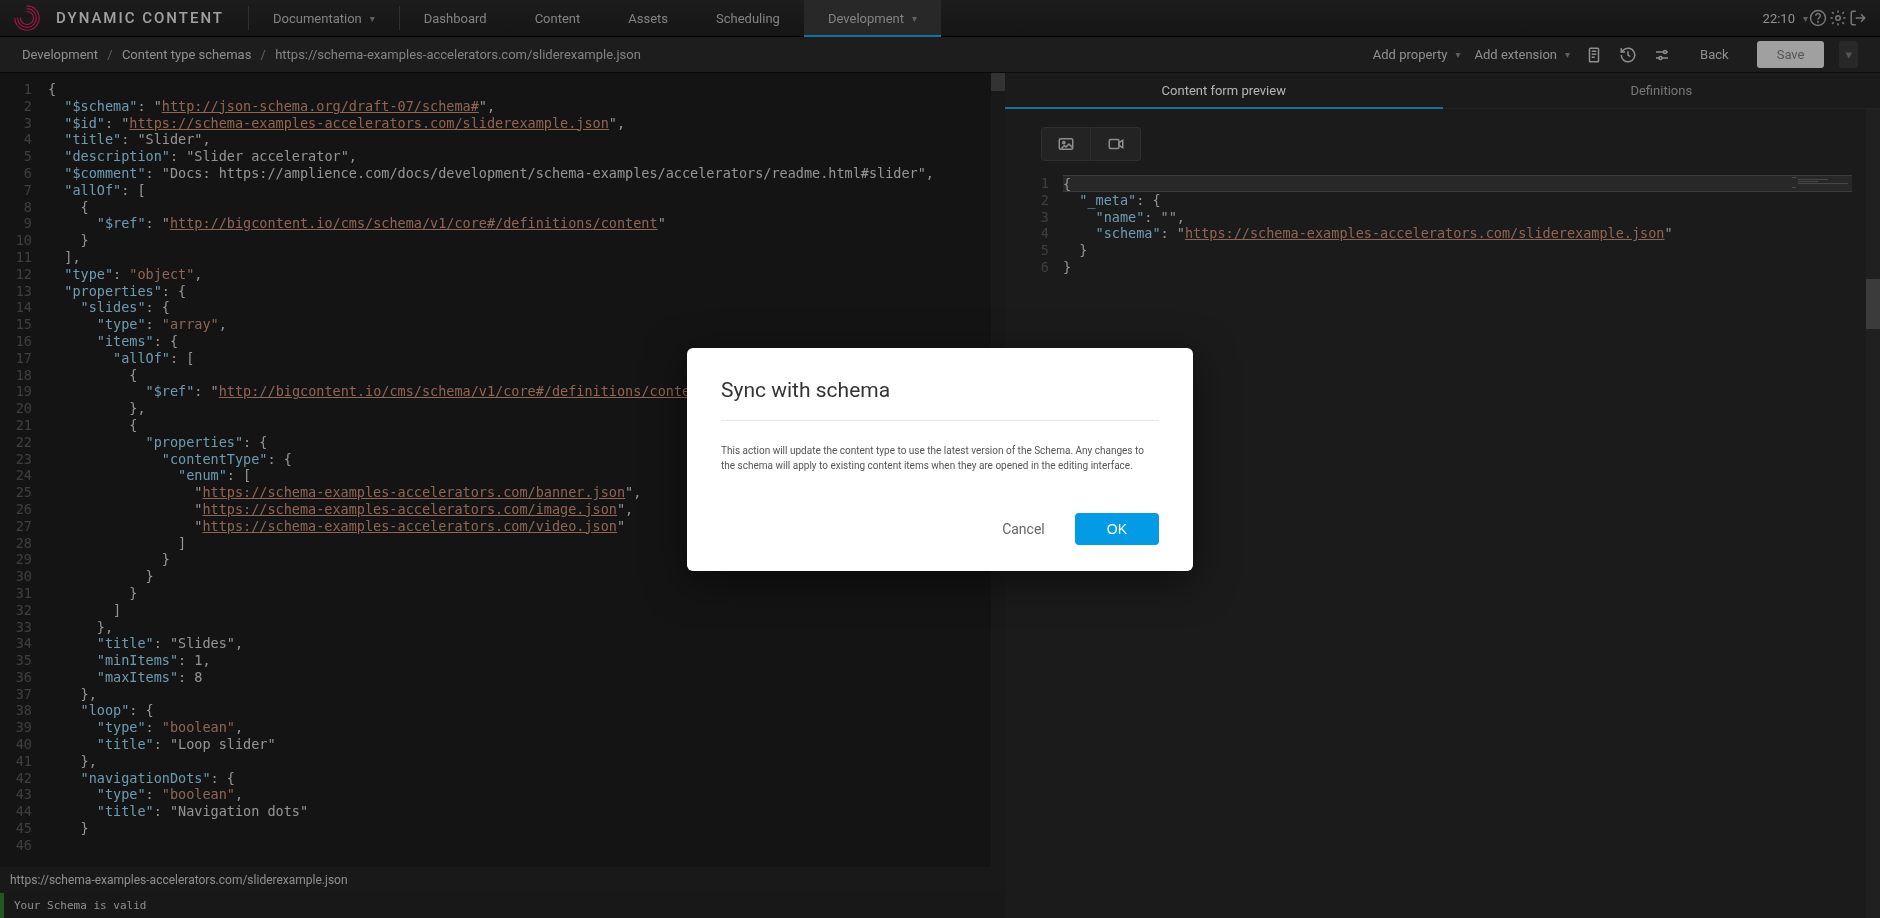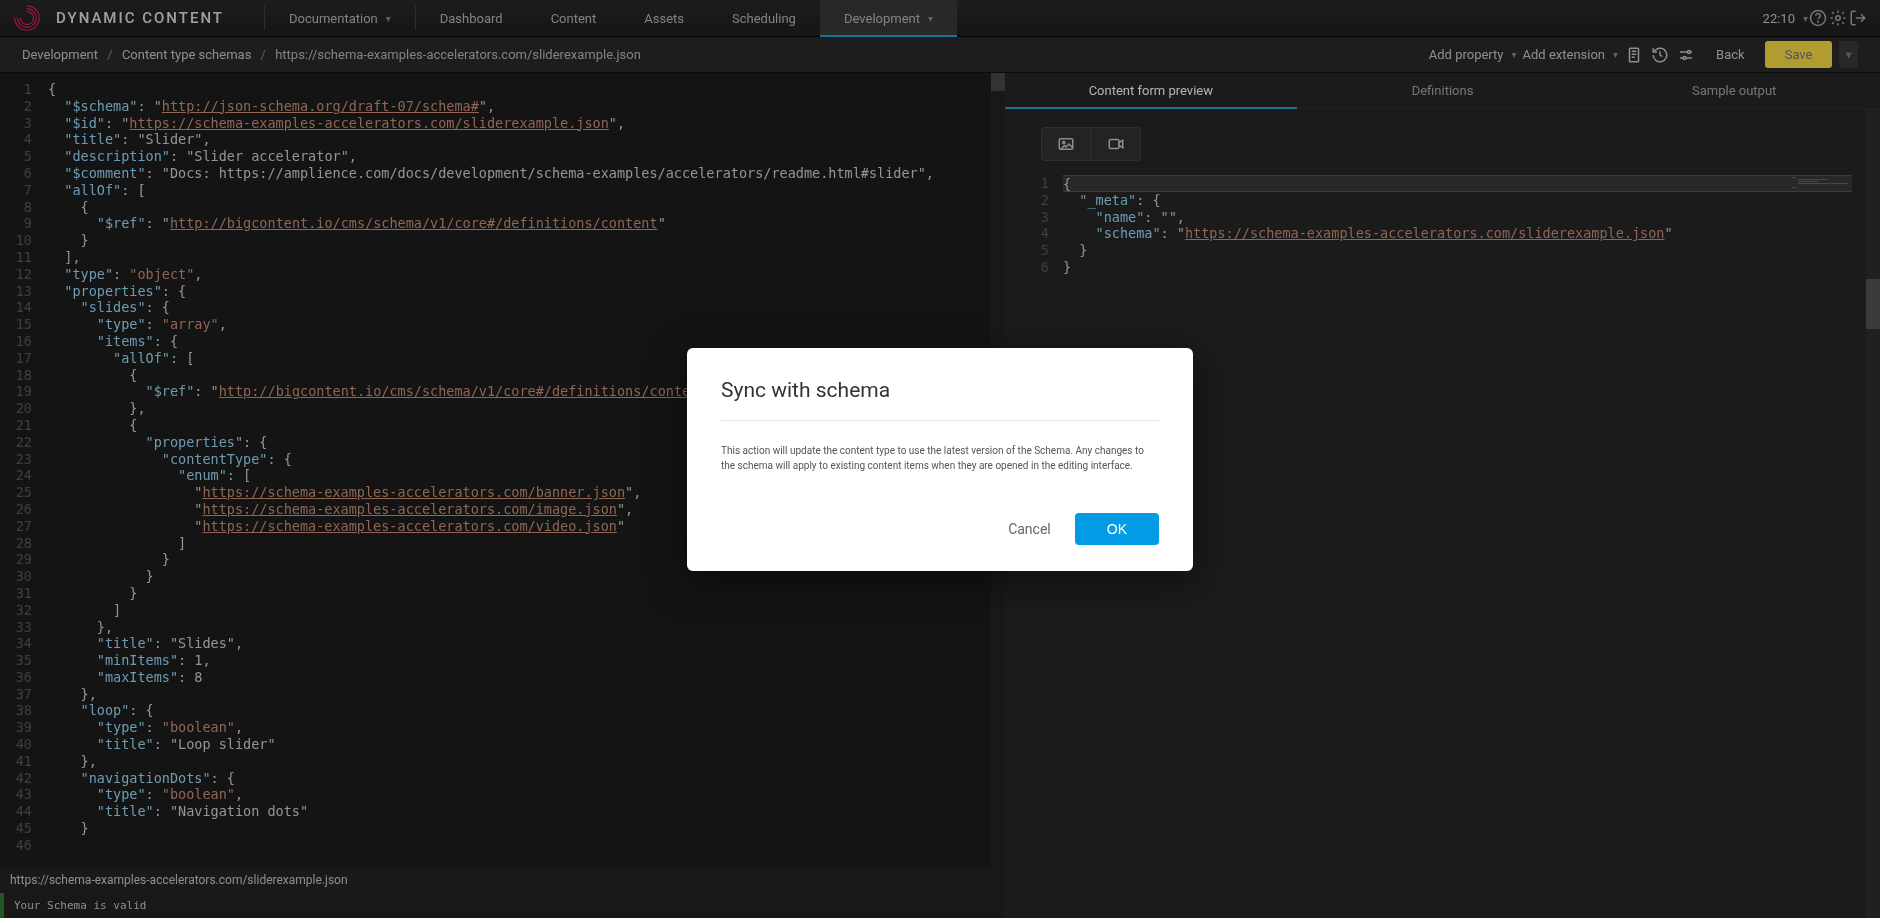--- a/index.html
+++ b/index.html
@@ -3,42 +3,42 @@
 <meta charset="utf-8">
 <style>
   * { box-sizing: border-box; margin: 0; padding: 0; }
   html, body { width: 100%; height: 100%; font-family: -apple-system, BlinkMacSystemFont, "Segoe UI", Roboto, Helvetica, Arial, sans-serif; background: #1a1a1a; overflow: hidden; }
   body { width: 1880px; height: 918px; position: relative; }
 
   
   .topbar { height: 37px; background: linear-gradient(to bottom, #2a2a2a, #1f1f1f); display: flex; align-items: center; padding: 0 12px; color: #d0d0d0; font-size: 13px; border-bottom: 1px solid #000; }
   .logo-swirl { width: 30px; height: 30px; margin-right: 14px; position: relative; }
   .logo-swirl svg { width: 100%; height: 100%; }
-  .brand { font-weight: 500; letter-spacing: 2px; font-size: 15px; color: #e5e5e5; margin-right: 40px; }
+  .brand { font-weight: 500; letter-spacing: 2px; font-size: 15px; color: #e5e5e5; margin-right: 24px; }
   .nav-link { padding: 0 24px; height: 37px; display: flex; align-items: center; color: #bbb; cursor: pointer; position: relative; }
   .nav-link.active { background: #3a3a3a; }
   .nav-link.active::after { content: ""; position: absolute; left: 0; right: 0; bottom: 0; height: 2px; background: #1ca8dd; }
   .nav-sep { width: 1px; height: 24px; background: #444; }
   .caret { margin-left: 8px; font-size: 10px; color: #888; }
   .top-right { margin-left: auto; display: flex; align-items: center; }
   .time { font-size: 13px; color: #ccc; }
   .top-icon { width: 20px; height: 20px; display: flex; align-items: center; justify-content: center; color: #aaa; cursor: pointer; }
   .top-icon svg { width: 18px; height: 18px; }
 
   
   .subbar { height: 36px; background: #2a2a2a; display: flex; align-items: center; padding: 0 22px; color: #bbb; font-size: 13px; border-bottom: 1px solid #111; }
   .crumb { color: #bbb; }
   .crumb-link { color: #ccc; cursor: pointer; }
   .crumb-sep { margin: 0 6px; color: #888; }
-  .sub-right { margin-left: auto; display: flex; align-items: center; gap: 6px; }
+  .sub-right { margin-left: auto; display: flex; align-items: center; gap: 14px; }
   .sub-action { color: #ccc; cursor: pointer; display: flex; align-items: center; }
   .sub-icon { width: 20px; height: 20px; color: #ccc; display:flex; align-items:center; justify-content:center; cursor:pointer;}
   .sub-icon svg{width:18px;height:18px;}
   .btn-back { color: #ccc; cursor: pointer; padding: 6px 14px; }
-  .btn-save { background: #fde047; color: #7a7a7a; padding: 6px 20px; border-radius: 3px; display:flex; }
+  .btn-save { background: #e5e5e5; color: #7a7a7a; padding: 6px 20px; border-radius: 3px; display:flex; }
   .btn-save-caret { background:#3a3a3a; padding:6px 6px; margin-left:1px; border-radius:3px; color:#7a7a7a;}
   
   
   .main { display: flex; height: calc(100% - 73px); }
   .left { width: 1005px; background: #1e1e1e; display:flex; flex-direction:column; position:relative;}
   .right { flex: 1; background: #272727; display:flex; flex-direction:column; }
 
   
   .editor-wrap { flex:1; overflow:hidden; font-family: Menlo, Consolas, monospace; font-size: 13.5px; line-height: 16.8px; display:flex; position:relative;}
   .gutter { width: 42px; background:#1e1e1e; text-align:right; color:#5a5a5a; padding: 8px 10px 0 0; user-select:none; }
@@ -79,21 +79,21 @@
   .right-scroll { position:absolute; right:0; top:36px; bottom:0; width:14px; background:#2e2e2e;}
   .right-thumb { position:absolute; top:170px; width:14px; height:50px; background:#555; right:0;}
   .right{position:relative;}
 
   
   .modal-overlay { position:absolute; inset:0; background:rgba(0,0,0,0.3); display:flex; align-items:center; justify-content:center; }
   .modal { width:506px; background:#fff; border-radius:6px; padding:30px 34px 26px 34px; box-shadow:0 10px 40px rgba(0,0,0,0.5); }
   .modal-title { font-size:21px; color:#333; margin-bottom:18px; font-weight:400;}
   .modal hr { border:none; border-top:1px solid #e5e5e5; margin-bottom:22px;}
   .modal-body { font-size:10px; color:#555; line-height:1.5; margin-bottom:40px;}
-  .modal-actions { display:flex; justify-content:flex-end; gap:12px; align-items:center;}
+  .modal-actions { display:flex; justify-content:flex-end; gap:18px; align-items:center;}
   .modal-cancel { color:#666; font-size:14px; cursor:pointer; padding:8px 12px;}
   .modal-ok { background:#039be5; color:#fff; font-size:14px; padding:8px 32px; border-radius:4px; cursor:pointer; border:none;}
 
   
 
 </style>
 </head>
 <body>
 
 <div class="topbar">
@@ -256,21 +256,20 @@
     </div>
     <div class="editor-footer">
       <div class="editor-file">https://schema-examples-accelerators.com/sliderexample.json</div>
       <div class="editor-status">Your Schema is valid</div>
     </div>
   </div>
   <div class="right">
     <div class="tabs">
       <div class="tab active">Content form preview</div>
       <div class="tab">Definitions</div>
-      <div class="tab">Sample output</div>
     </div>
     <div class="preview-toolbar">
       <div class="tb-btn">
           <svg viewBox="0 0 24 24" fill="none" stroke="currentColor" stroke-width="2">
             <rect x="3" y="5" width="18" height="14" rx="2"></rect>
             <circle cx="9" cy="10" r="1.5"></circle>
             <path d="M21 17l-5-5-4 4-2-2-4 4"></path>
           </svg>
         </div>
       <div class="tb-btn">

